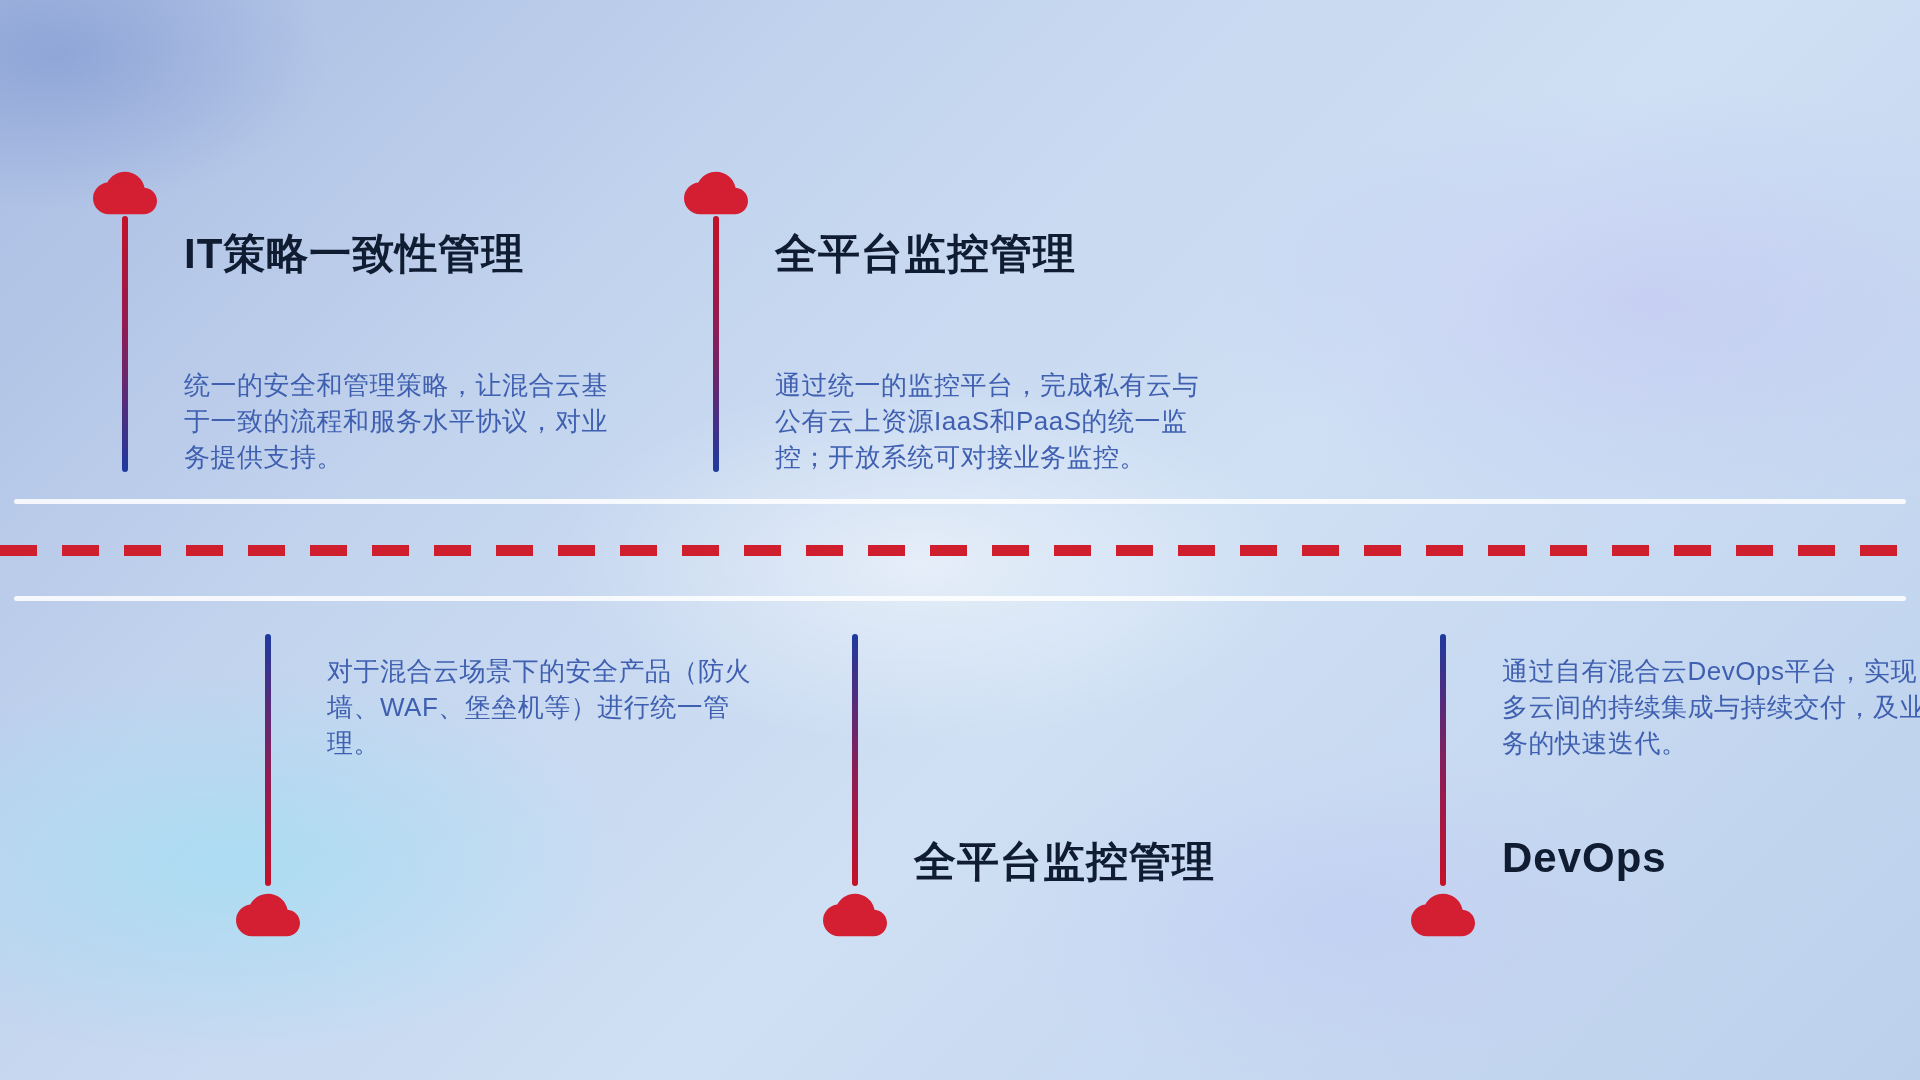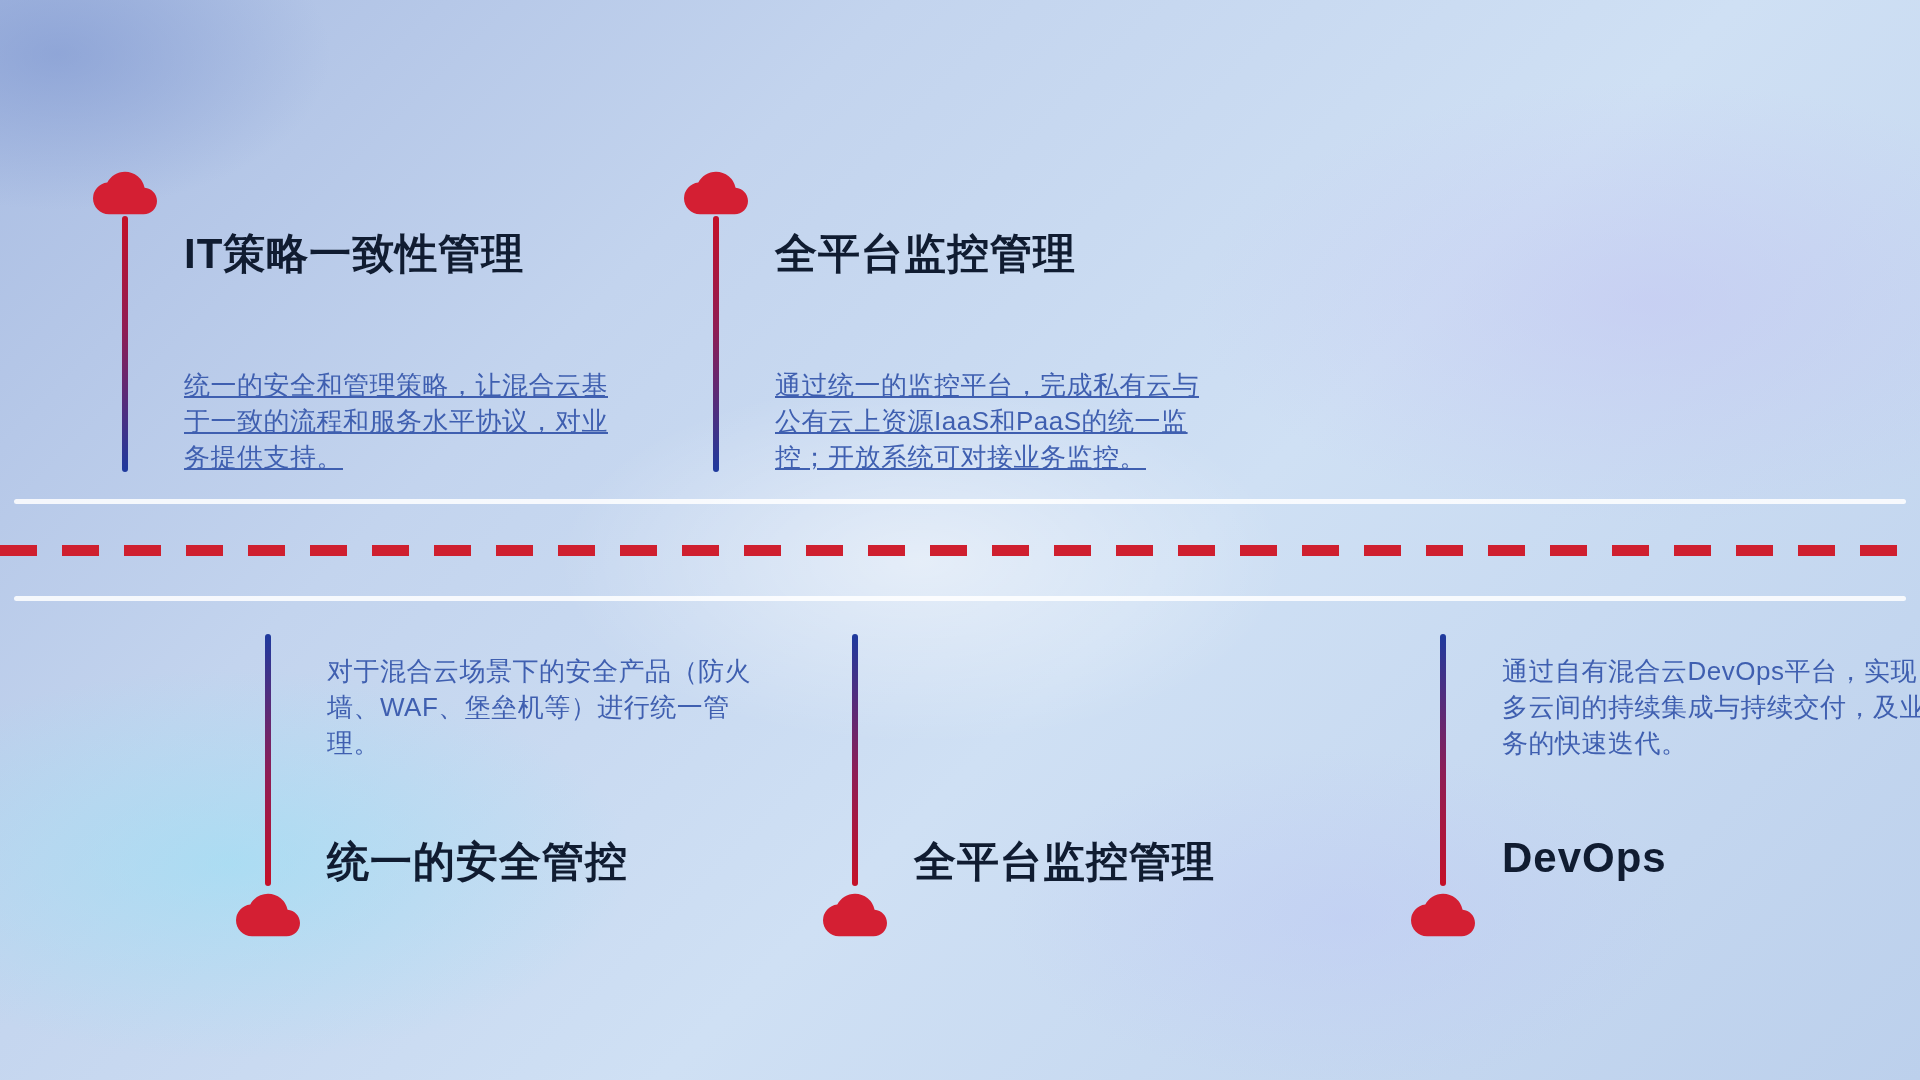--- a/index.html
+++ b/index.html
@@ -104,21 +104,21 @@
 
   .item-desc {
     position: absolute;
     left: 91px;
     width: 438px;
     font-size: 26px;
     line-height: 1.38;
     color: #3f5fb0;
     letter-spacing: 0.5px;
   }
-  .top-item .item-desc    { top: 198px; text-decoration: underline; }
+  .top-item .item-desc    { top: 198px; }
   .bottom-item .item-desc { top: 12px; margin-top: 12px; }
 </style>
 </head>
 <body>
 
 <div class="canvas">
 
   <div class="solid-line top-line"></div>
   <div class="dashed-line"></div>
   <div class="solid-line bottom-line"></div>
@@ -142,21 +142,20 @@
     </span>
     <span class="stem"></span>
     <div class="item-title">全平台监控管理</div>
     <div class="item-desc">通过统一的监控平台，完成私有云与公有云上资源IaaS和PaaS的统一监控；开放系统可对接业务监控。</div>
   </div>
 
 
   <div class="item bottom-item c1">
     <span class="stem"></span>
     <div class="item-desc">对于混合云场景下的安全产品（防火墙、WAF、堡垒机等）进行统一管理。</div>
-    <div class="item-title">统一的安全管控</div>
     <span class="cloud">
       <svg viewBox="0 0 24 17" preserveAspectRatio="xMidYMid meet">
         <path fill="#d41f33" d="M19.35 6.54A7.49 7.49 0 0 0 12 .5C9.11.5 6.6 2.14 5.35 4.54A5.994 5.994 0 0 0 0 10.5c0 3.31 2.69 6 6 6h13c2.76 0 5-2.24 5-5 0-2.64-2.05-4.78-4.65-4.96z"></path>
       </svg>
     </span>
   </div>
 
   <div class="item bottom-item c2">
     <span class="stem"></span>
     <div class="item-title">全平台监控管理</div>

